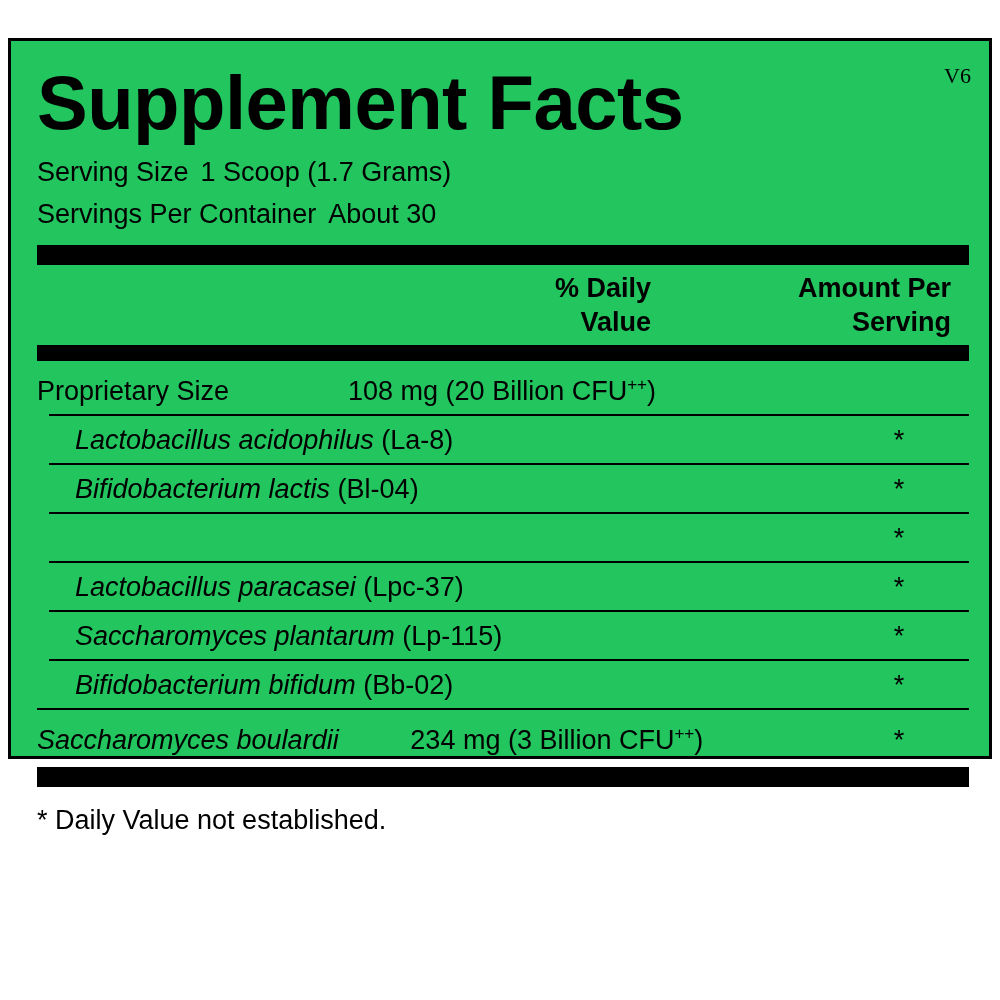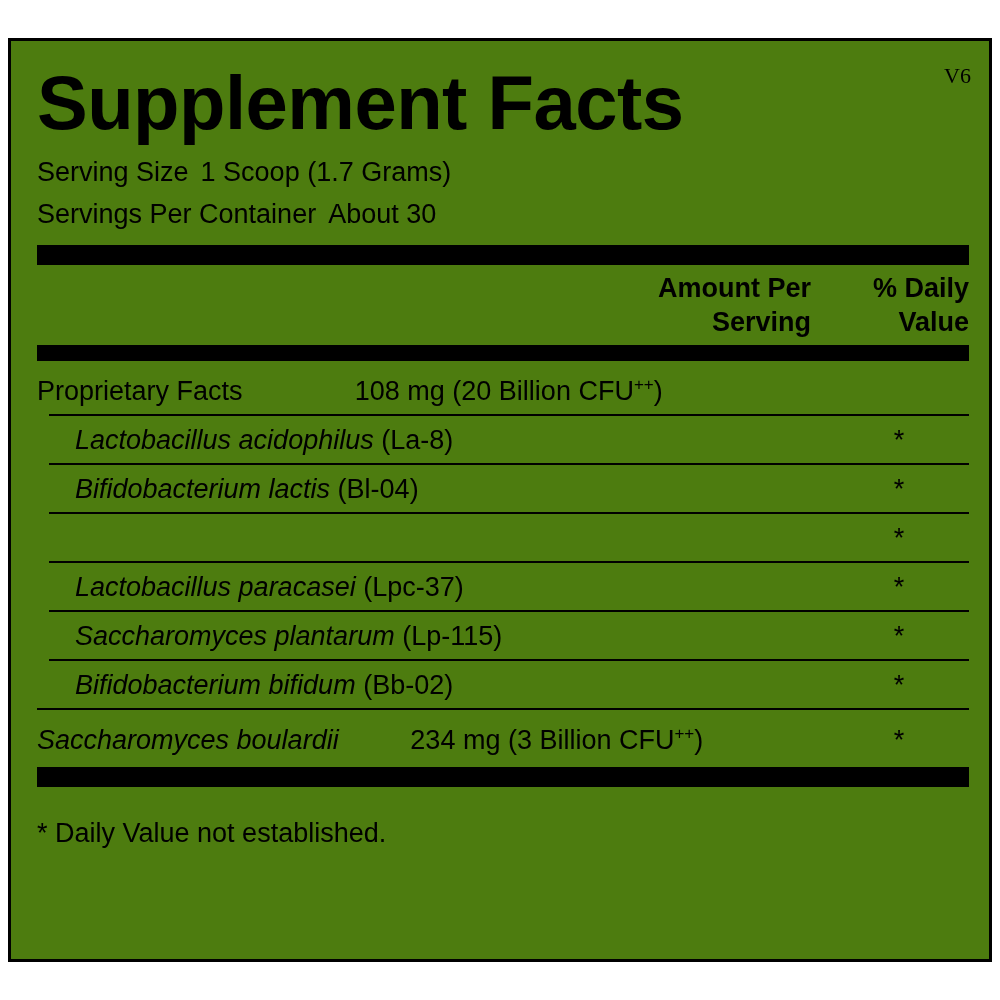--- a/index.html
+++ b/index.html
@@ -12,24 +12,24 @@
     height: 1000px;
     font-family: "Liberation Sans", sans-serif;
     color: #000000;
     overflow: hidden;
   }
   .panel {
     position: absolute;
     left: 8px;
     top: 38px;
     width: 984px;
-    height: 924px;
+    height: 721px;
     border: 3px solid #000000;
     box-sizing: border-box;
-    background: #4d7c0f;
+    background: #22c55e;
   }
   .inner {
     position: absolute;
     left: 26px;
     top: 14px;
     width: 932px;
   }
   .title-row {
     position: relative;
     height: 96px;
@@ -115,21 +115,21 @@
   .row .amt sup, .row .name sup { font-size: 17px; }
   .sub-rule {
     height: 2px;
     background: #000000;
     margin-left: 12px;
   }
   .sub-rule.full { margin-left: 0; }
   .footnote {
     font-size: 27px;
     line-height: 34px;
-    padding-top: 29px;
+    padding-top: 16px;
     white-space: nowrap;
   }
 </style>
 </head>
 <body>
 
 <div class="panel">
   <div class="inner">
 
     <div class="title-row">
@@ -141,30 +141,30 @@
       <span>Serving Size</span><span class="gap"></span><span>1 Scoop (1.7 Grams)</span>
     </div>
     <div class="serving-line">
       <span>Servings Per Container</span><span class="gap"></span><span>About 30</span>
     </div>
 
     <div class="bar-thick"></div>
 
     <div class="hdr">
       <div class="spacer"></div>
+      <div class="hdr-col hdr-dv">% Daily
+Value</div>
       <div class="hdr-col hdr-amount">Amount Per
 Serving</div>
-      <div class="hdr-col hdr-dv">% Daily
-Value</div>
     </div>
 
     <div class="bar-thick2"></div>
 
     <div class="row">
-      <div class="name">Proprietary Facts</div>
+      <div class="name">Proprietary Size</div>
       <div class="amt"><span>108 mg (20 Billion CFU</span><sup>++</sup><span>)</span></div>
       <div class="dv"></div>
     </div>
     <div class="sub-rule"></div>
 
     <div class="row">
       <div class="name indent"><i>Lactobacillus acidophilus</i><span> (La-8)</span></div>
       <div class="amt"></div>
       <div class="dv">*</div>
     </div>

